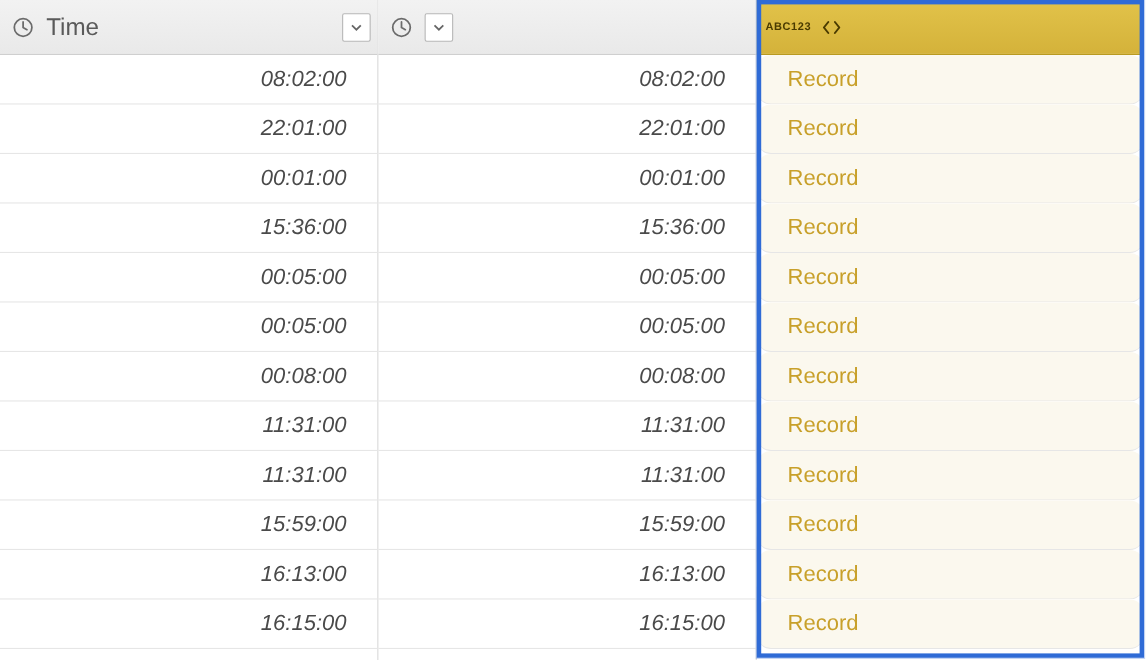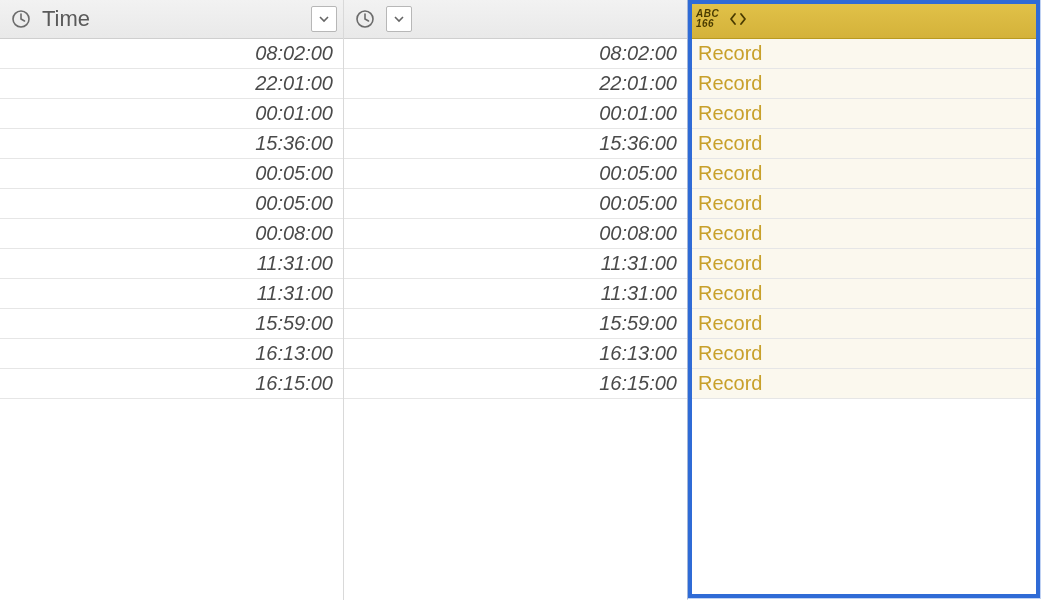--- a/index.html
+++ b/index.html
@@ -19,21 +19,21 @@
     background: #fff;
   }
   .col {
     display: flex;
     flex-direction: column;
     border-right: 1px solid #d9d9d9;
   }
   .col:last-child { border-right: none; }
 
   .header {
-    height: 39px;
+    height: 50px;
     display: flex;
     align-items: center;
     padding: 0 6px 0 8px;
     background: linear-gradient(#f2f2f2, #e9e9e9);
     border-bottom: 1px solid #cfcfcf;
     color: #5a5a5a;
     font-size: 22px;
     position: relative;
     user-select: none;
   }
@@ -61,60 +61,58 @@
   .header .dropdown svg { display:block; }
 
   .header.selected {
     background: linear-gradient(#e2c34a, #d4b23a);
     color: #4a3b00;
     border-bottom-color: #b99a20;
   }
 
   .abc123 {
     display: flex;
-    flex-direction: column;
     font-size: 10px;
     line-height: 10px;
     font-weight: 600;
     color: #4a3b00;
     letter-spacing: 0.5px;
     margin-right: 6px;
-    font-style: italic;
   }
 
   .expand-btn {
     width: 26px;
     height: 26px;
     display: flex;
     align-items: center;
     justify-content: center;
     cursor: pointer;
   }
 
   .cells {
     display: flex;
     flex-direction: column;
   }
   .cell {
-    height: 30px;
+    height: 45px;
     display: flex;
     align-items: center;
     border-bottom: 1px solid #e6e6e6;
-    padding: 0 10px;
+    padding: 0 28px;
     font-style: italic;
     color: #4a4a4a;
     font-size: 20px;
   }
   .cell.time { justify-content: flex-end; }
   .cell.record {
     font-style: normal;
     color: #c8a02a;
     cursor: pointer;
   }
-  .col.selected-col .cell { background: #fbf8ee; }
+  .col.selected-col .cell { background: #fbf8ee; border-radius: 13px; }
 
   .selection-rect {
     position: absolute;
     pointer-events: none;
     border: 4px solid #2f6bd6;
     box-shadow: 0 0 0 1px rgba(47,107,214,.3);
   }
 </style>
 </head>
 <body>
@@ -179,21 +177,21 @@
       <div class="cell time">15:59:00</div>
       <div class="cell time">16:13:00</div>
       <div class="cell time">16:15:00</div>
     </div>
   </div>
 
   <div class="col selected-col">
     <div class="header selected">
       <span class="abc123">
         <span>ABC</span>
-        <span>166</span>
+        <span>123</span>
       </span>
       <span class="expand-btn">
         <svg width="18" height="14" viewBox="0 0 18 14">
           <path d="M6 2 L2 7 L6 12" fill="none" stroke="#4a3b00" stroke-width="1.8" stroke-linecap="round" stroke-linejoin="round"></path>
           <path d="M12 2 L16 7 L12 12" fill="none" stroke="#4a3b00" stroke-width="1.8" stroke-linecap="round" stroke-linejoin="round"></path>
         </svg>
       </span>
     </div>
     <div class="cells">
       <div class="cell record">Record</div>

